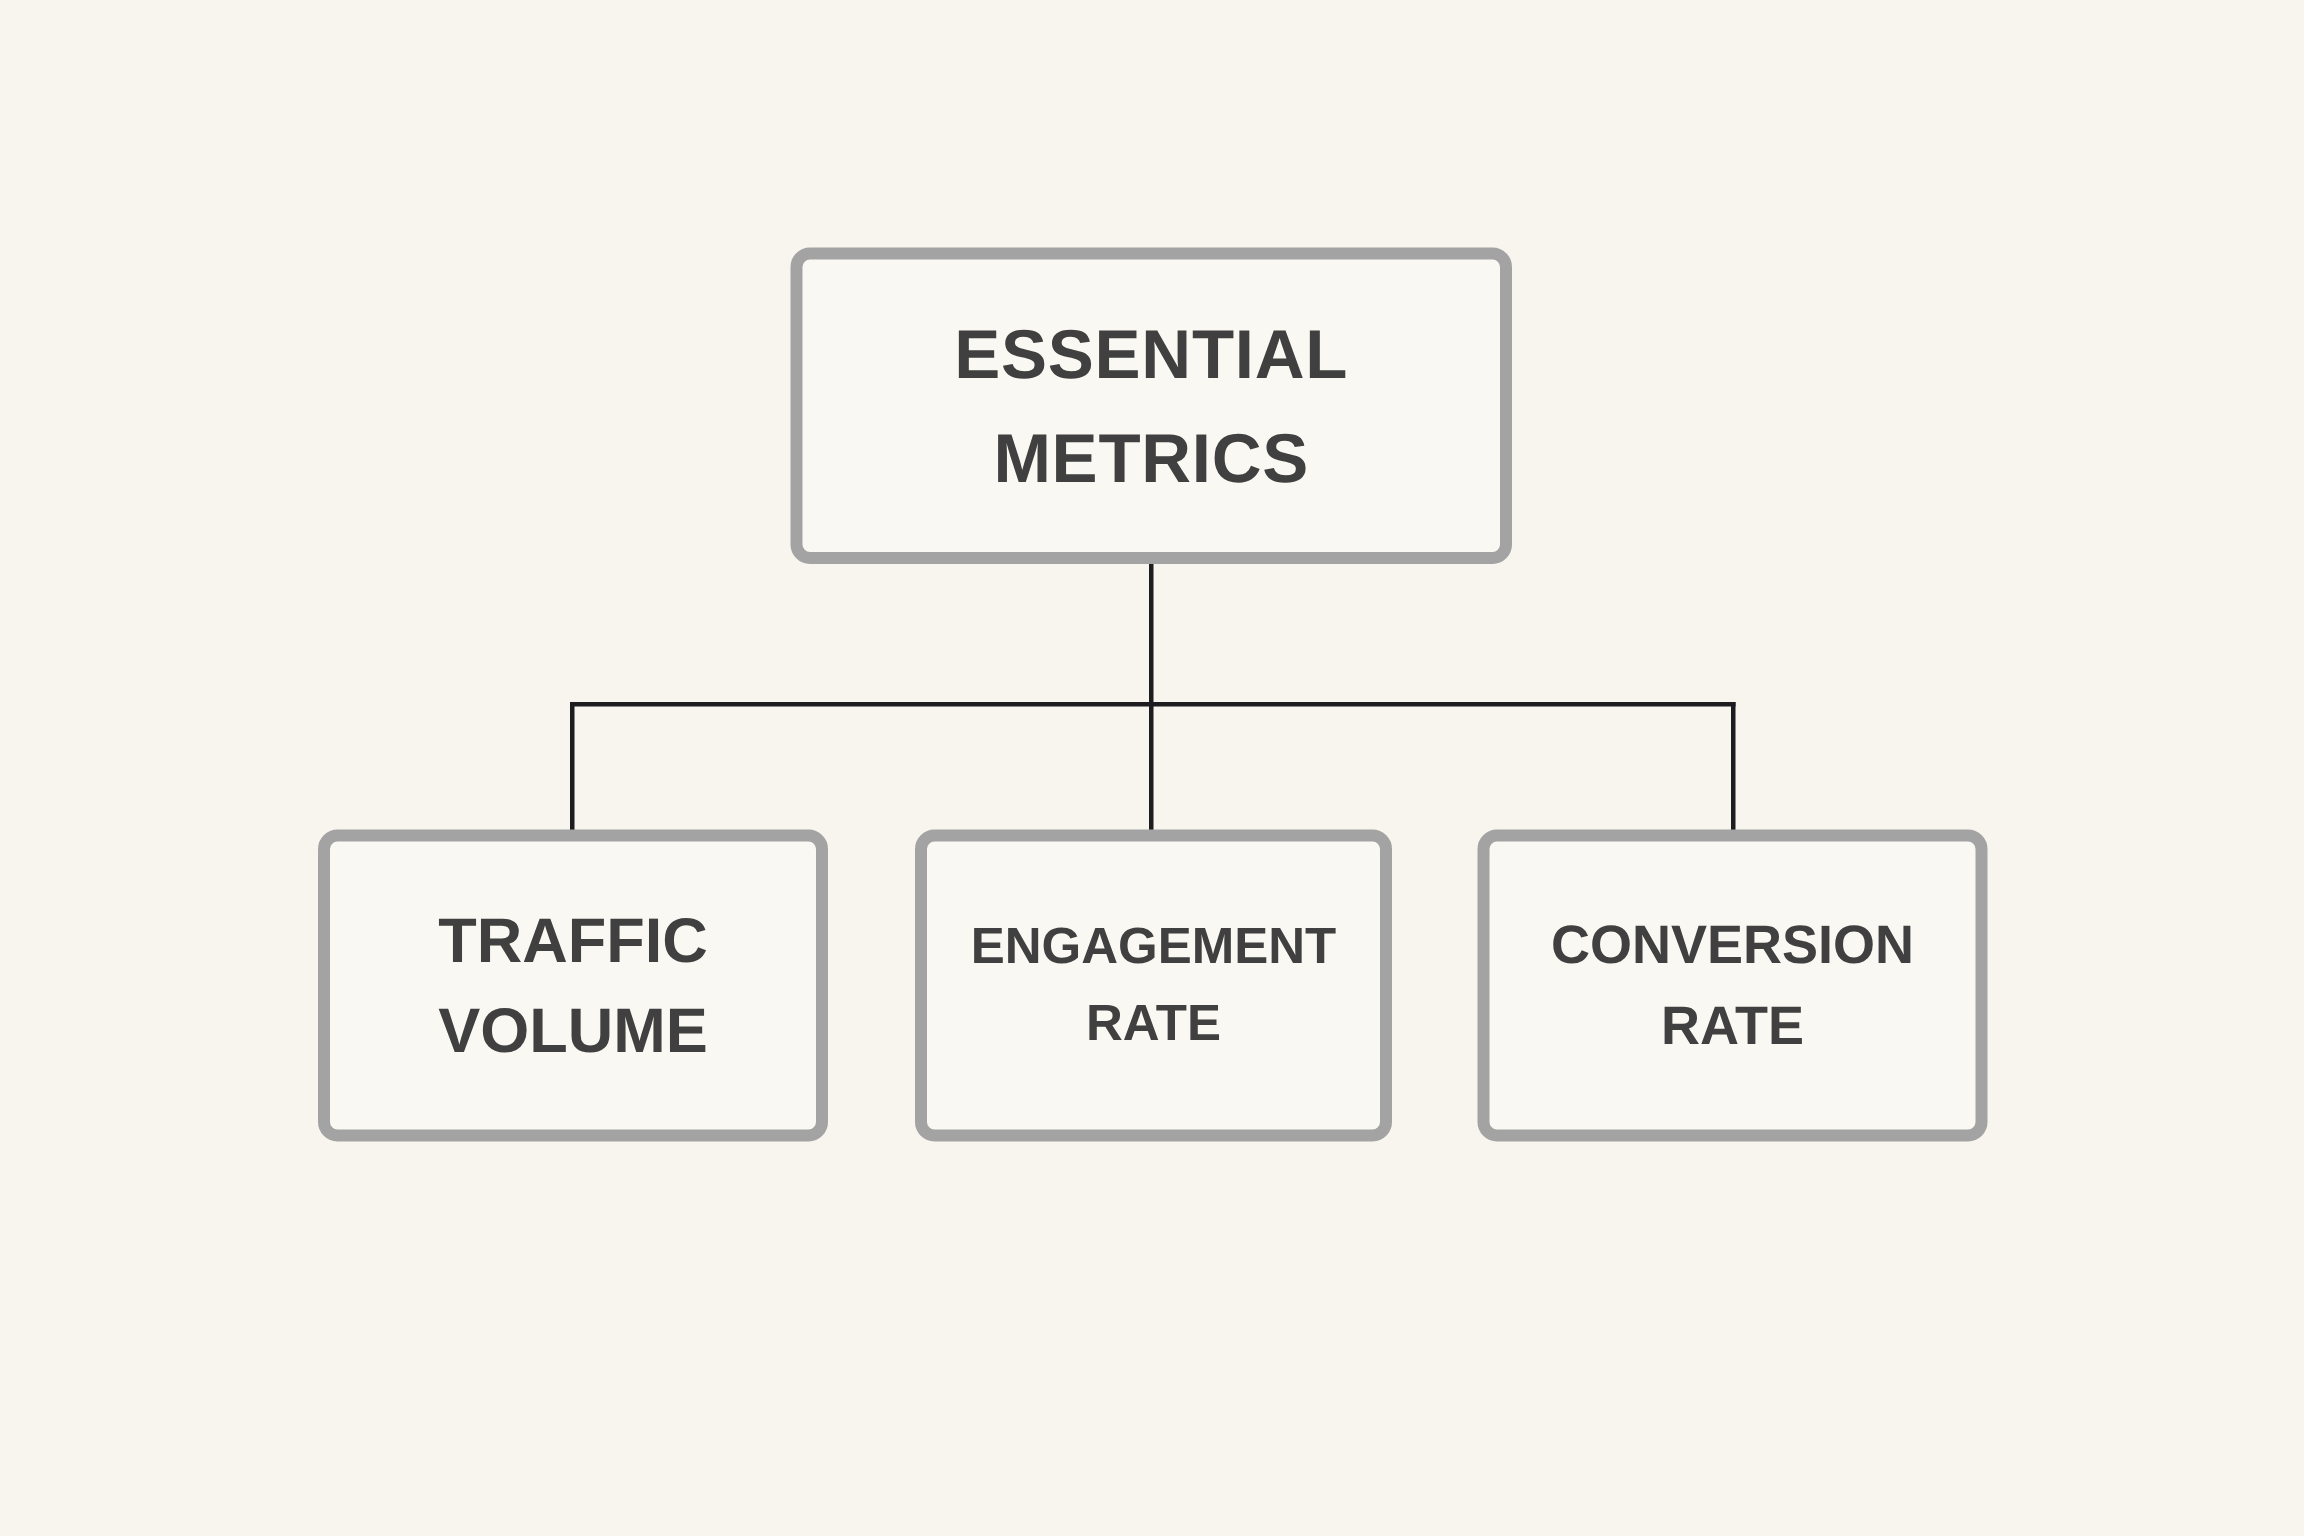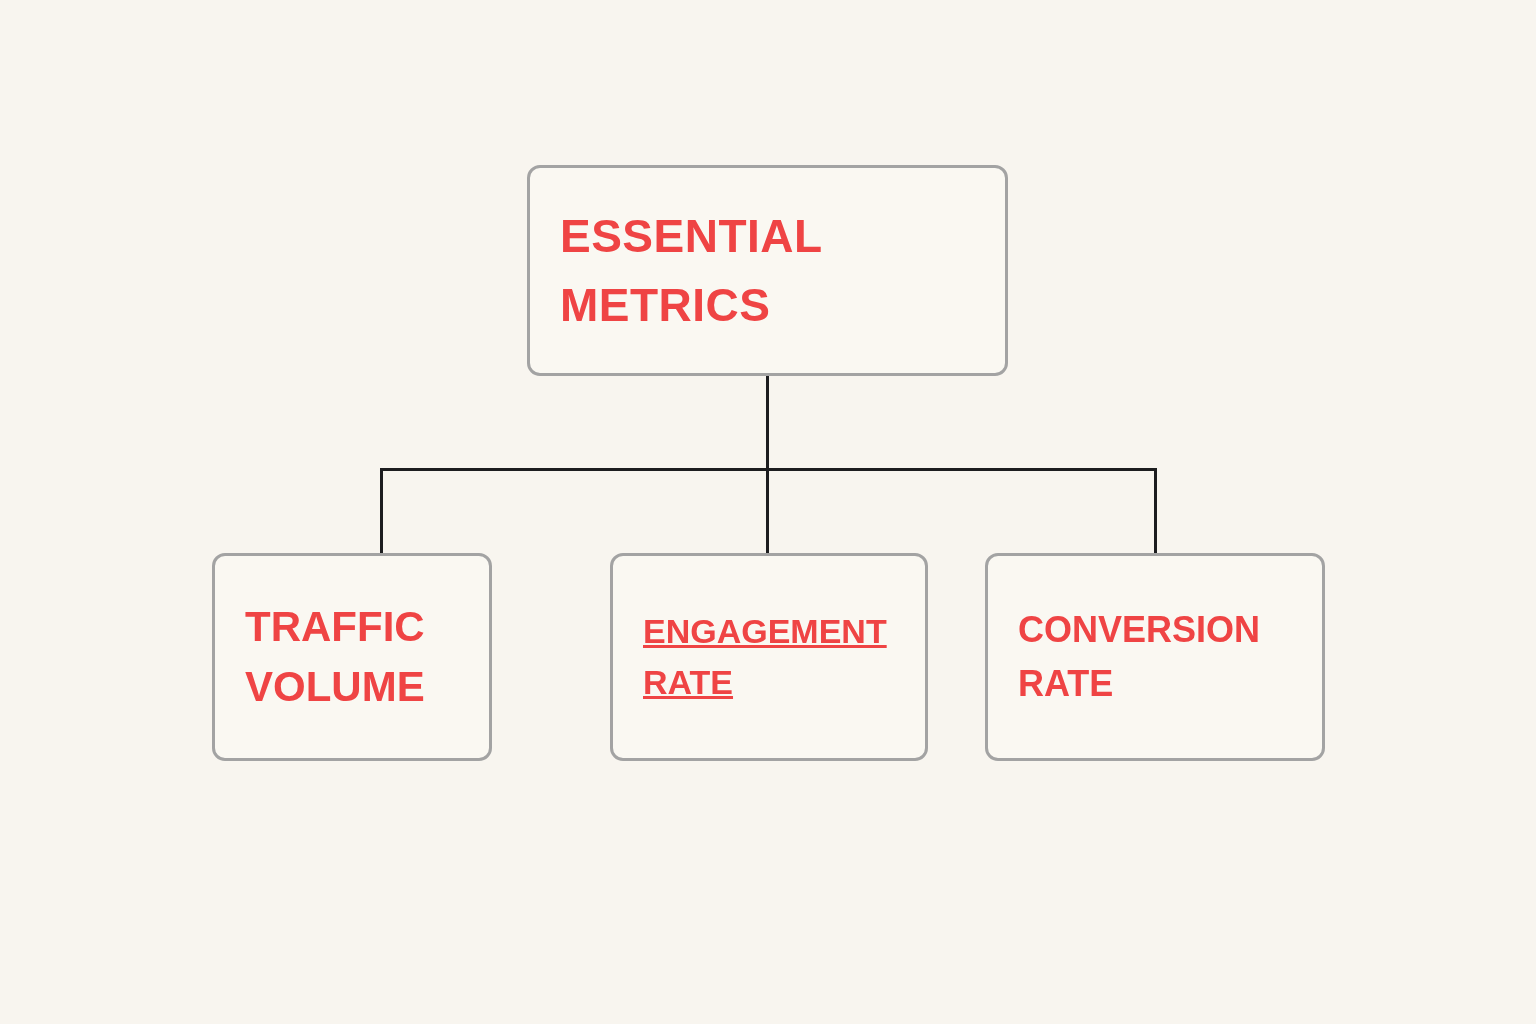--- a/index.html
+++ b/index.html
@@ -11,48 +11,47 @@
     position: relative;
     width: 1536px;
     height: 1024px;
     background: #f8f5ef;
     overflow: hidden;
   }
   .node {
     position: absolute;
     box-sizing: border-box;
     background: #faf8f2;
-    border: 3px solid #a3a3a3;
+    border: 8px solid #a3a3a3;
     border-radius: 13px;
     display: flex;
     align-items: center;
     justify-content: center;
-    text-align: left;
-    color: #ef4444;
+    text-align: center;
+    color: #404040;
     font-weight: bold;
     line-height: 1.5;
     padding: 0 30px;
   }
   .node-root {
     left: 527px; top: 165px;
     width: 481px; height: 211px;
     font-size: 46px;
     letter-spacing: 0.5px;
   }
   .node-child-1 {
     left: 212px; top: 553px;
-    width: 280px; height: 208px;
+    width: 340px; height: 208px;
     font-size: 42px;
     line-height: 1.42;
   }
   .node-child-2 {
     left: 610px; top: 553px;
     width: 318px; height: 208px;
     font-size: 34px;
-    text-decoration: underline;
   }
   .node-child-3 {
     left: 985px; top: 553px;
     width: 340px; height: 208px;
     font-size: 36px;
   }
   .connector {
     position: absolute;
     background: #1d1d1f;
   }

